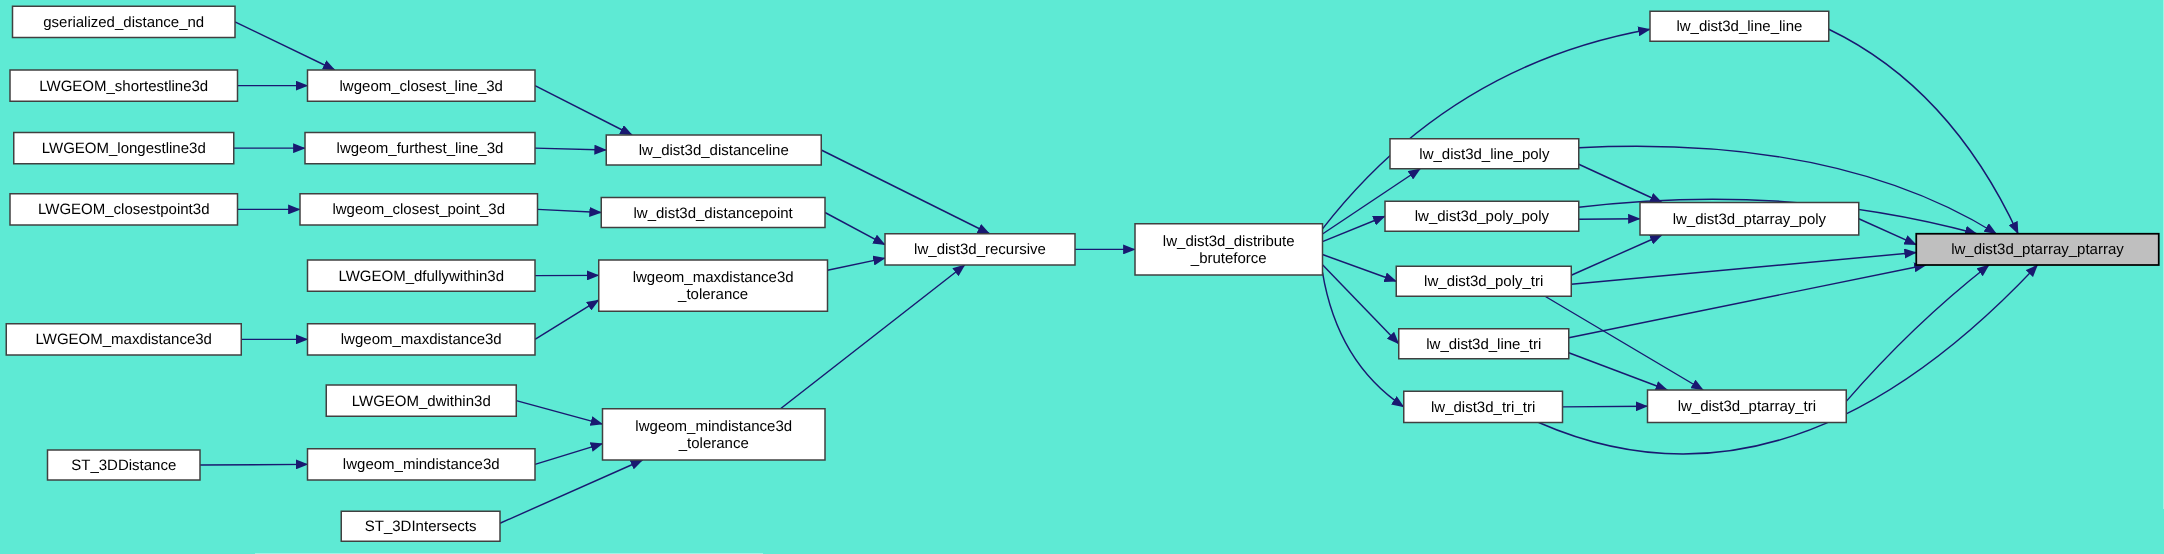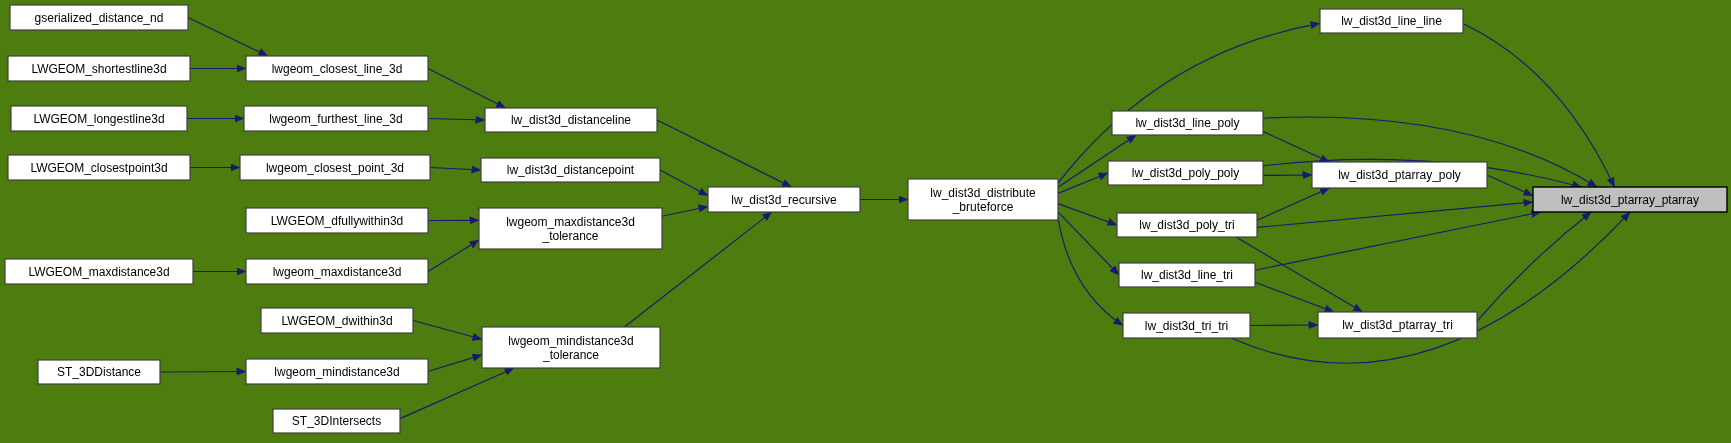--- a/index.html
+++ b/index.html
@@ -5,21 +5,21 @@
   html, body {
     margin: 0;
     padding: 0;
     background: #ffffff;
     font-family: "Liberation Sans", "DejaVu Sans", sans-serif;
   }
   #diagram-wrap {
     position: relative;
     width: 1731px;
     height: 443px;
-    background: #4d7c0f;
+    background: #5eead4;
     overflow: hidden;
   }
   svg text {
     font-family: "Liberation Sans", "DejaVu Sans", sans-serif;
     font-size: 12px;
     fill: #000000;
   }
   svg .node-rect {
     fill: #ffffff;
     stroke: #404040;

